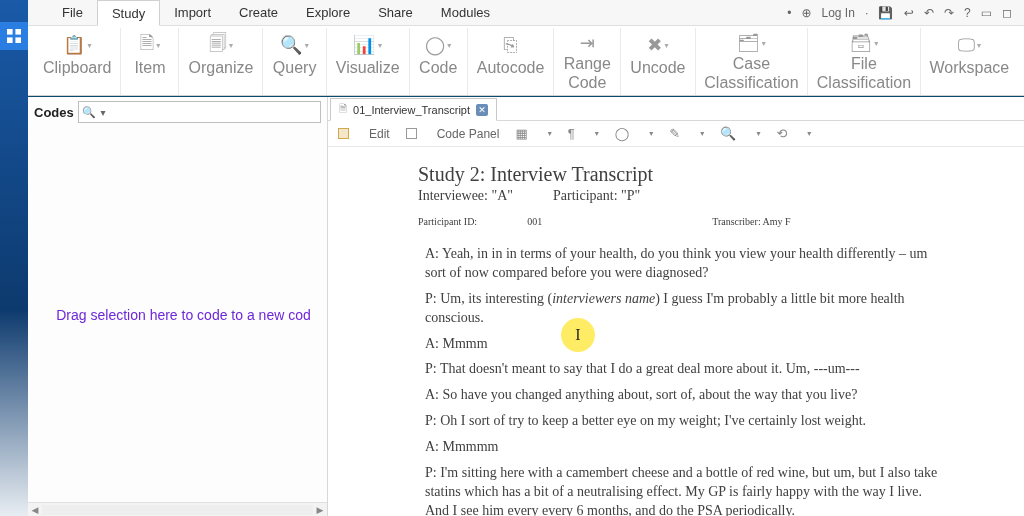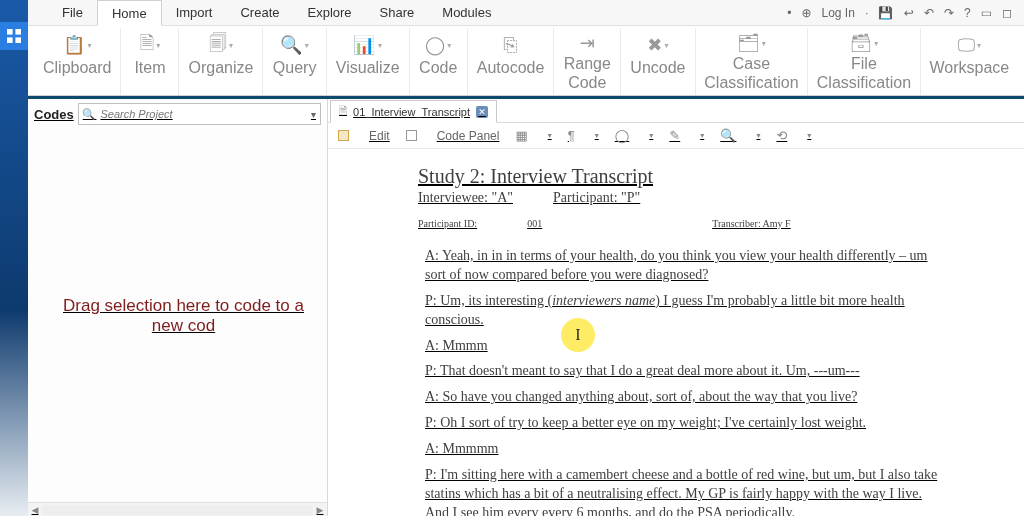--- a/index.html
+++ b/index.html
@@ -83,22 +83,21 @@
     text-align: center;
     line-height: 1.2;
     color: #888;
     white-space: pre-line;
   }
   .ribbon-group.big { min-width: 96px; }
   .work-area {
     flex: 1;
     display: flex;
     overflow: hidden;
-    border-top: 3px solid #0c4a6e;
-    text-decoration: underline;
+    border-top: 1px solid #0c4a6e;
   }
   .codes-panel {
     width: 300px;
     display: flex; flex-direction: column;
     border-right: 1px solid #d8d8d8;
     background: #fdfdfd;
   }
   .codes-header {
     display: flex; align-items: center;
     padding: 4px 6px;
@@ -118,21 +117,21 @@
   .search-wrap .mag { color: #999; font-size: 11px; margin-right: 4px;}
   .search-wrap input {
     border: none; outline: none; flex: 1;
     font-size: 11px; color: #888; font-style: italic;
     background: transparent;
   }
   .search-wrap .chev { color: #666; font-size: 10px; }
   .codes-body {
     flex: 1;
     display: flex; align-items: center; justify-content: center;
-    color: #7f1d1d; font-size: 17px;
+    color: #6d28d9; font-size: 14px;
     padding: 0 8px;
     text-align: center;
     margin-left: 12px;
   }
   .codes-scroll {
     height: 14px; border-top: 1px solid #e0e0e0;
     display: flex; align-items: center;
     background: #f3f3f3;
   }
   .codes-scroll .arrow { width: 14px; text-align: center; color: #888; font-size: 9px;}
@@ -218,21 +217,21 @@
       <rect x="6" y="0" width="4" height="4" fill="#fff"></rect>
       <rect x="0" y="6" width="4" height="4" fill="#fff"></rect>
       <rect x="6" y="6" width="4" height="4" fill="#fff"></rect>
     </svg>
 </div>
 
 <div class="app-window">
 
   <div class="menubar">
     <div class="menu-item">File</div>
-    <div class="menu-item active">Home</div>
+    <div class="menu-item active">Study</div>
     <div class="menu-item">Import</div>
     <div class="menu-item">Create</div>
     <div class="menu-item">Explore</div>
     <div class="menu-item">Share</div>
     <div class="menu-item">Modules</div>
     <div class="spacer"></div>
     <div class="right-tools">
       <span class="tool">•</span>
       <span class="tool">⊕</span>
       <span class="tool">Log In</span>
@@ -301,21 +300,20 @@
     </div>
   </div>
 
   <div class="work-area">
 
     <div class="codes-panel">
       <div class="codes-header">
         <span class="title">Codes</span>
         <div class="search-wrap">
           <span class="mag">🔍</span>
-          <input type="text" placeholder="Search Project" style="">
           <span class="chev">▾</span>
         </div>
       </div>
       <div class="codes-body">Drag selection here to code to a new cod</div>
       <div class="codes-scroll">
         <span class="arrow">◀</span>
         <div class="track"></div>
         <span class="arrow">▶</span>
       </div>
     </div>

